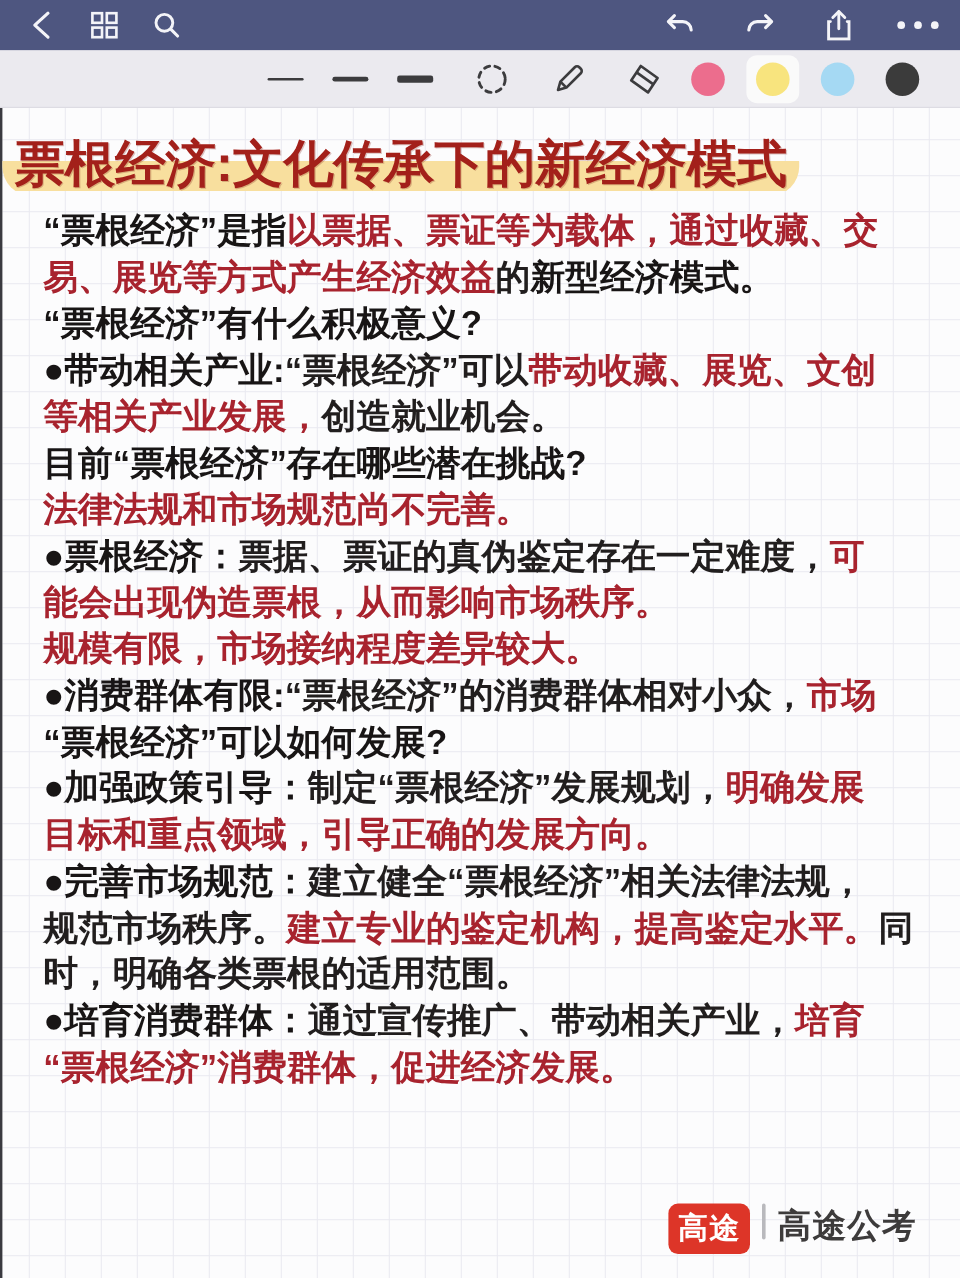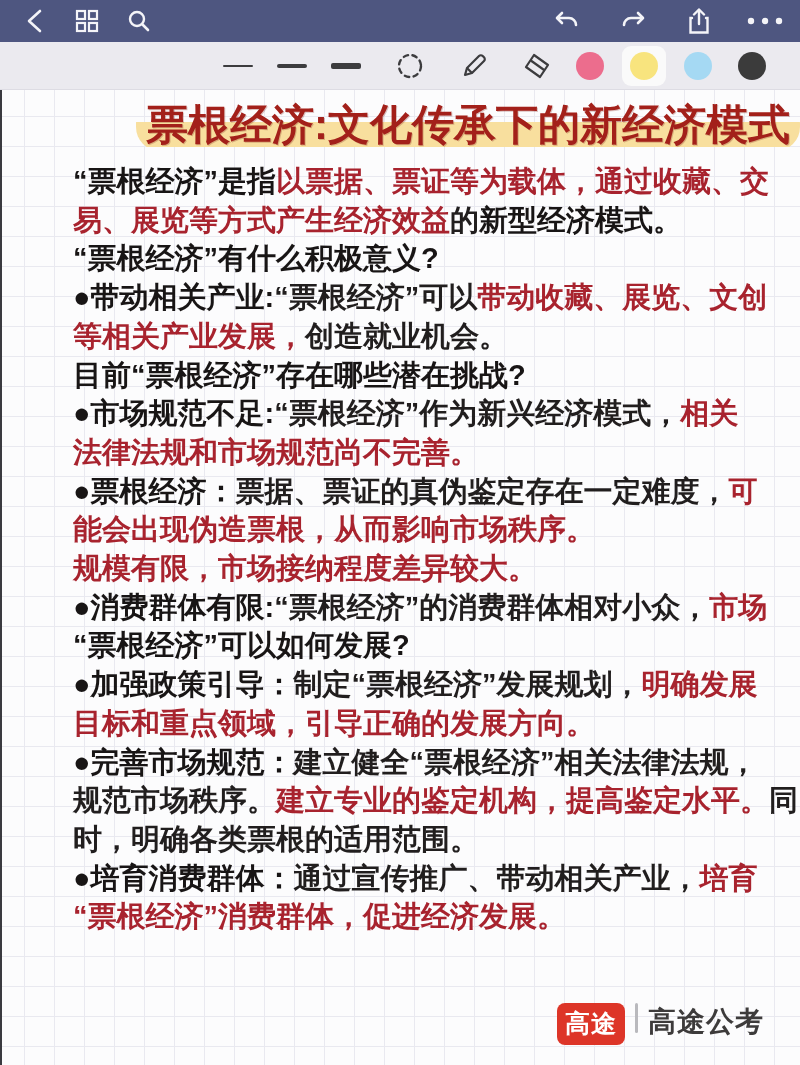--- a/index.html
+++ b/index.html
@@ -38,30 +38,30 @@
   
   .paper {
     position:relative; width:800px; height:975px; background:#fcfcfd;
     background-image:
       linear-gradient(to right, #e9e9f0 1px, transparent 1px),
       linear-gradient(to bottom, #e9e9f0 1px, transparent 1px);
     background-size:30px 30px; background-position:-8px -4px;
     border-left:2px solid #3a3a40;
   }
 
-  .title-wrap { text-align:right; padding-top:9px; }
+  .title-wrap { text-align:left; padding-top:21px; }
   .doc-title {
     display:inline-block; font-size:42px; line-height:52px; font-weight:900;
     color:#a3201a; letter-spacing:0px; padding:0 10px;
     background:linear-gradient(transparent 45%, #f8df9e 45%, #f8df9e 92%, transparent 92%);
     border-radius:24px;
     text-shadow:1px 1px 0 rgba(120,20,10,0.25);
   }
 
-  .content { padding:11px 30px 0 34px;margin-left:37px; }
+  .content { padding:11px 30px 0 34px; }
   .line { white-space:nowrap; font-size:29px; line-height:38.7px; letter-spacing:0; }
   .seg-k  { color:#211e1e; font-weight:600; }
   .seg-kb { color:#181515; font-weight:900; }
   .seg-r  { color:#a8232e; font-weight:700; }
 
   
   .brand {
     position:absolute; right:36px; bottom:20px;
     display:flex; align-items:flex-start;
   }
@@ -197,21 +197,20 @@
     <div class="title-wrap">
       <h1 class="doc-title">票根经济:文化传承下的新经济模式</h1>
     </div>
     <div class="content" id="content-lines">
         <div class="line"><span class="seg-kb">“票根经济”</span><span class="seg-kb">是指</span><span class="seg-r">以票据、票证等为载体，通过收藏、交</span></div>
         <div class="line"><span class="seg-r">易、展览等方式产生经济效益</span><span class="seg-k">的</span><span class="seg-kb">新型经济模式。</span></div>
         <div class="line"><span class="seg-kb">“票根经济”有什么积极意义?</span></div>
         <div class="line"><span class="seg-kb">●带动相关产业:</span><span class="seg-k">“票根经济”可以</span><span class="seg-r">带动收藏、展览、文创</span></div>
         <div class="line"><span class="seg-r">等相关产业发展，</span><span class="seg-k">创造就业机会。</span></div>
         <div class="line"><span class="seg-kb">目前“票根经济”存在哪些潜在挑战?</span></div>
-        <div class="line"><span class="seg-kb">●市场规范不足:</span><span class="seg-k">“票根经济”作为新兴经济模式，</span><span class="seg-r">相关</span></div>
         <div class="line"><span class="seg-r">法律法规和市场规范尚不完善。</span></div>
         <div class="line"><span class="seg-kb">●票根经济：</span><span class="seg-k">票据、票证的真伪鉴定存在一定难度，</span><span class="seg-r">可</span></div>
         <div class="line"><span class="seg-r">能会出现伪造票根，从而影响市场秩序。</span></div>
         <div class="line"><span class="seg-r">规模有限，市场接纳程度差异较大。</span></div>
         <div class="line"><span class="seg-kb">●消费群体有限:</span><span class="seg-k">“票根经济”的消费群体相对小众，</span><span class="seg-r">市场</span></div>
         <div class="line"><span class="seg-kb">“票根经济”可以如何发展?</span></div>
         <div class="line"><span class="seg-kb">●加强政策引导：</span><span class="seg-k">制定“票根经济”发展规划，</span><span class="seg-r">明确发展</span></div>
         <div class="line"><span class="seg-r">目标和重点领域，引导正确的发展方向。</span></div>
         <div class="line"><span class="seg-kb">●完善市场规范：</span><span class="seg-k">建立健全“票根经济”相关法律法规，</span></div>
         <div class="line"><span class="seg-k">规范市场秩序。</span><span class="seg-r">建立专业的鉴定机构，提高鉴定水平。</span><span class="seg-k">同</span></div>

